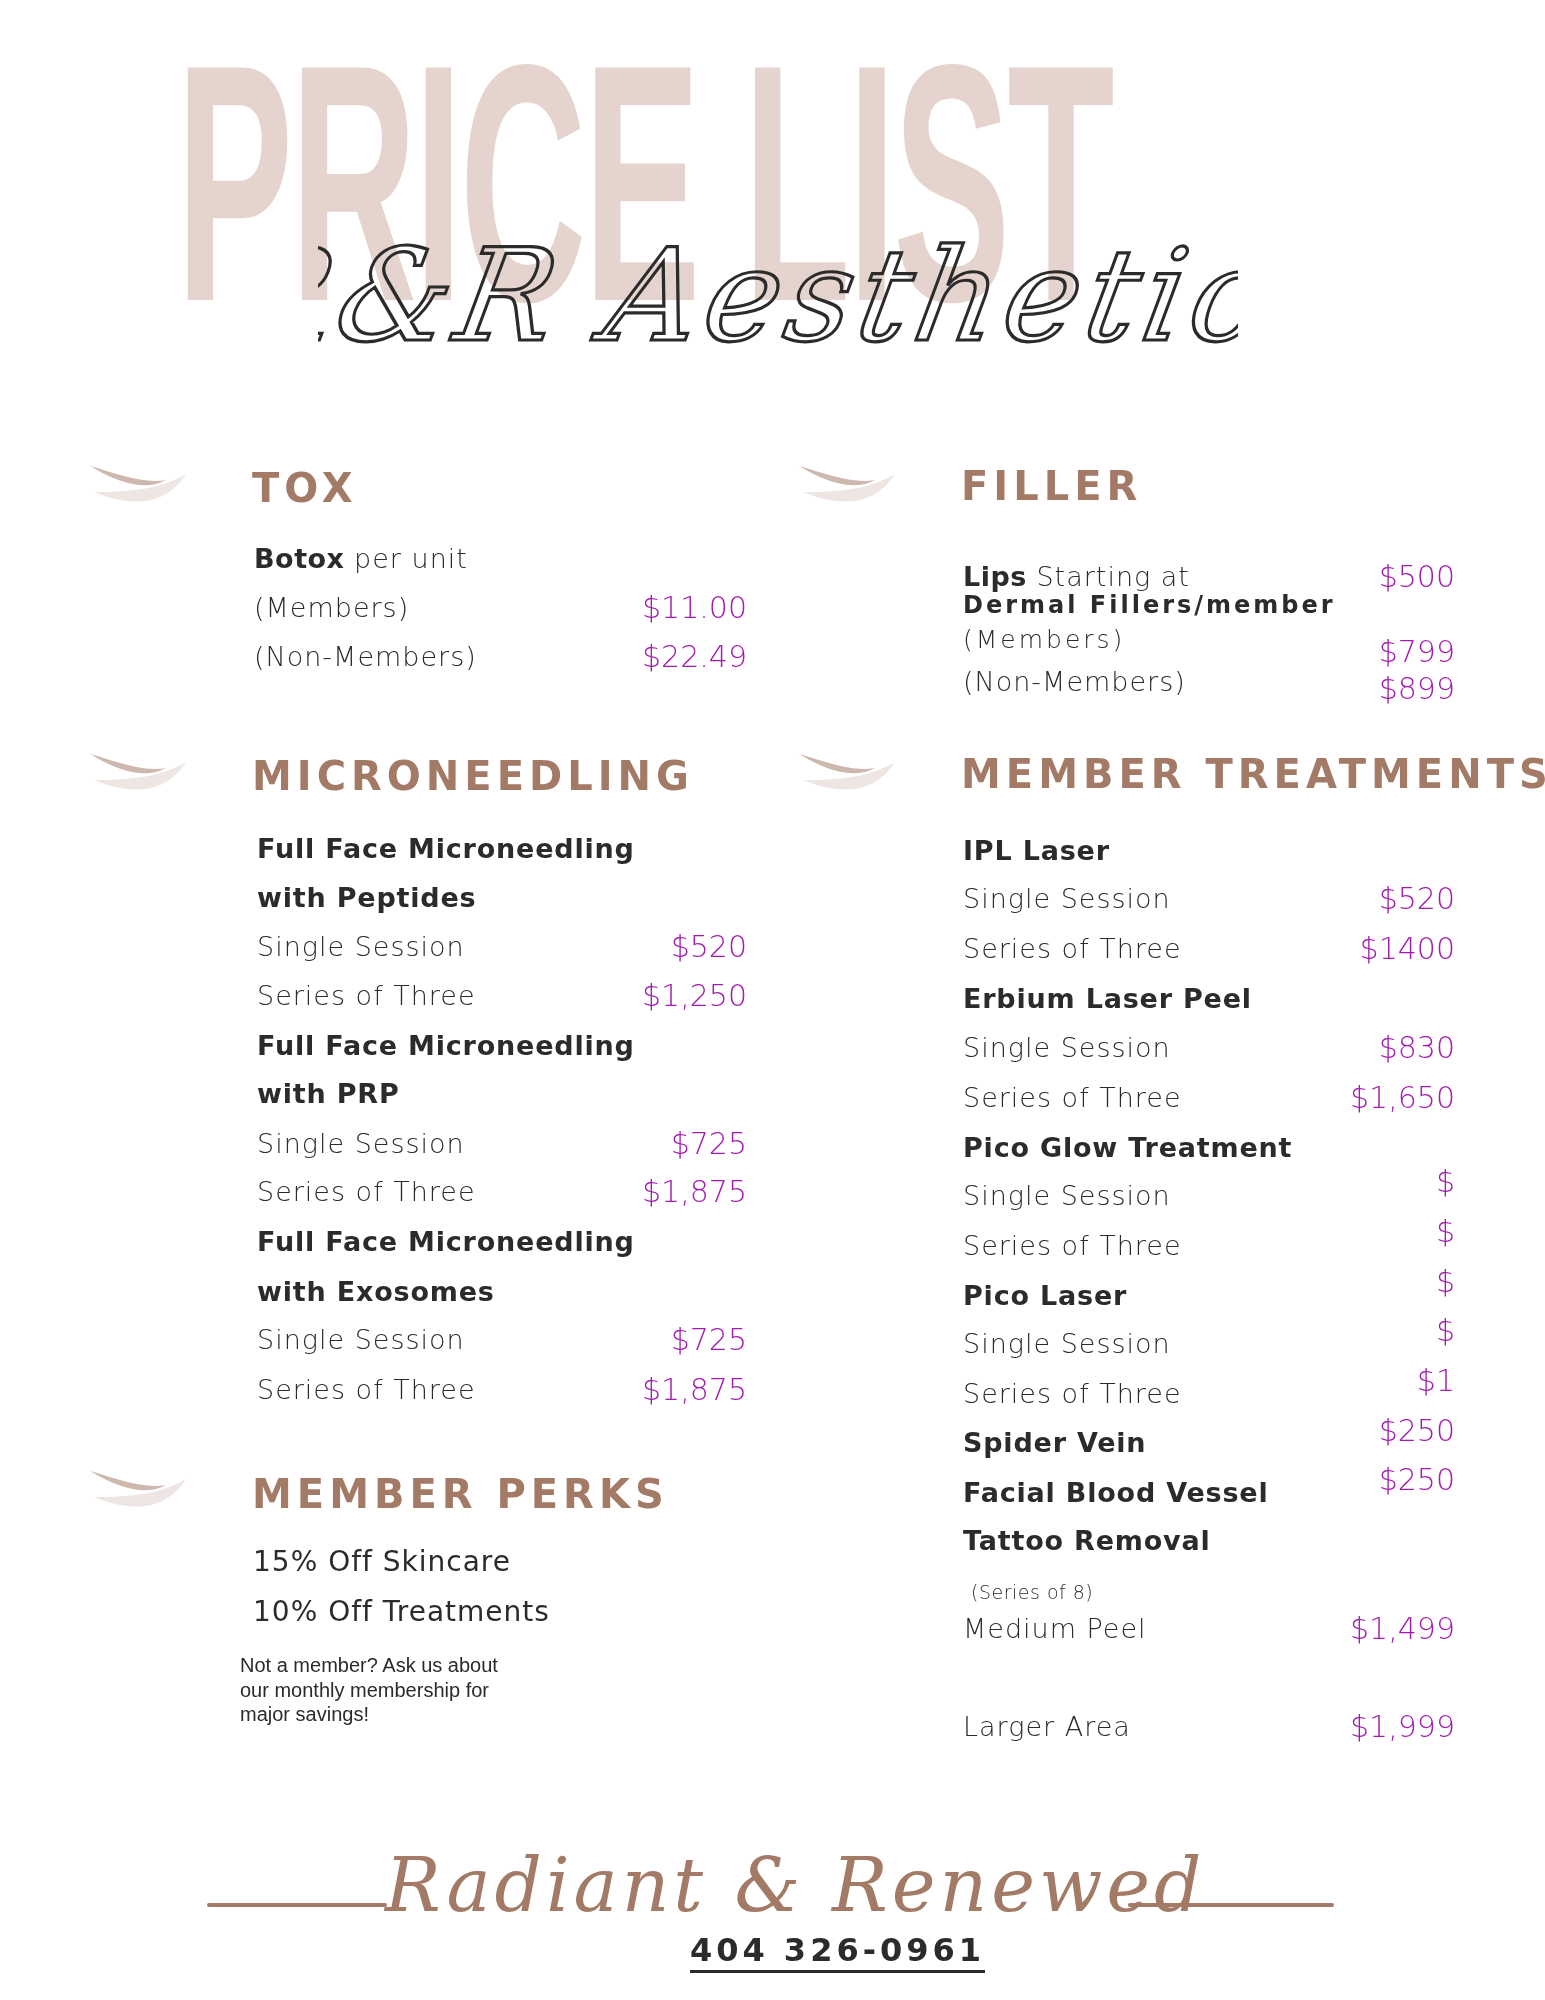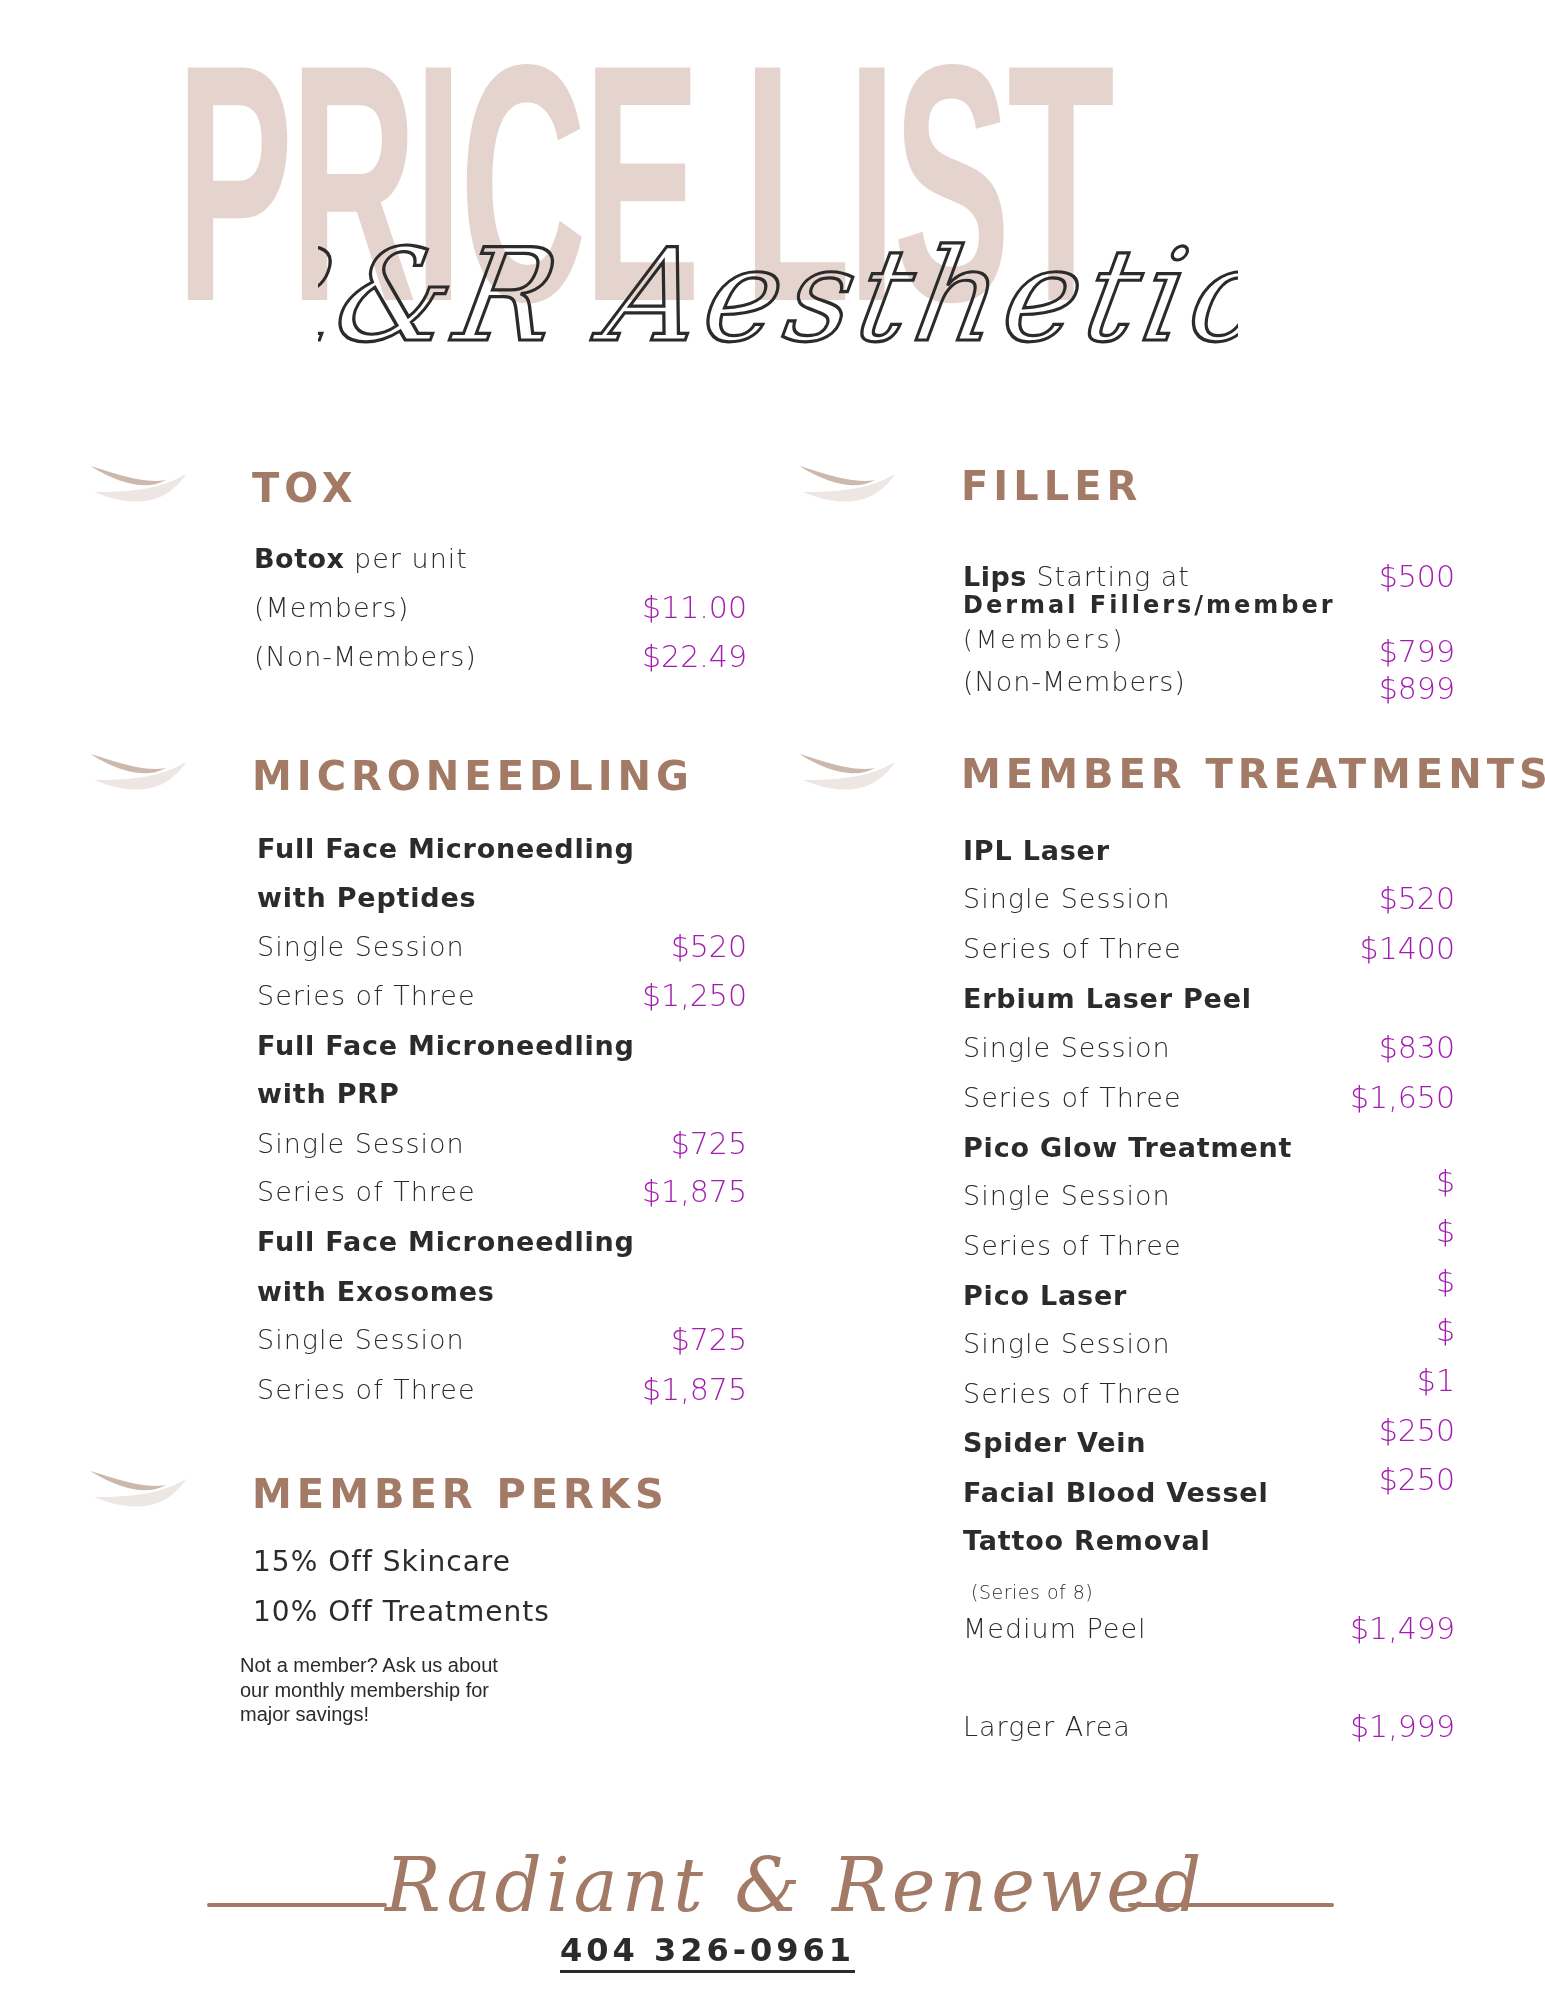--- a/index.html
+++ b/index.html
@@ -13,21 +13,21 @@
   .lbl{position:absolute;left:0;bottom:0;font-family:"DejaVu Sans",sans-serif;font-size:27px;line-height:27px;color:#2b2b2b;white-space:nowrap;letter-spacing:1px;font-weight:300;}
   .lbl b{font-weight:bold;letter-spacing:0.5px;}
   .lbl.bold{font-weight:bold;letter-spacing:0.8px;}
   .lbl.small{font-size:19px;line-height:19px;letter-spacing:0.5px;}
   .lbl.spaced{letter-spacing:3px;}
   .price{position:absolute;bottom:0;font-family:"DejaVu Sans",sans-serif;font-size:30px;line-height:27px;color:#a21caf;white-space:nowrap;font-weight:300;}
   .perk{position:absolute;font-family:"DejaVu Sans",sans-serif;font-size:28px;line-height:28px;color:#2b2b2b;letter-spacing:1px;white-space:nowrap;}
   .note{position:absolute;left:240px;width:312px;font-family:"Liberation Sans",sans-serif;font-size:20px;line-height:24.5px;color:#2b2b2b;}
   .footer-line{position:absolute;height:4px;background:#a37a66;border-radius:2px;}
   .footer-script{position:absolute;left:385px;top:1830px;width:740px;height:110px;text-align:center;font-family:"DejaVu Serif",serif;font-style:italic;font-size:74px;line-height:110px;color:#a37a66;letter-spacing:4px;white-space:nowrap;}
-  .phone{position:absolute;left:560px;top:1932px;width:425px;text-align:left;font-family:"DejaVu Sans",sans-serif;font-weight:bold;font-size:32px;line-height:36px;letter-spacing:4px;color:#2b2b2b;}
+  .phone{position:absolute;left:560px;top:1932px;width:425px;text-align:right;font-family:"DejaVu Sans",sans-serif;font-weight:bold;font-size:32px;line-height:36px;letter-spacing:4px;color:#2b2b2b;}
   .phone span{border-bottom:3px solid #2b2b2b;padding-bottom:1px;}
 </style>
 </head>
 <body>
 
 <div class="big-title">PRICE LIST</div>
 <div class="script-title">
   <svg viewBox="0 0 920 180">
     <text x="460" y="140" text-anchor="middle" font-family="DejaVu Serif, serif" font-style="italic" font-size="128" fill="none" stroke="#2b2b2b" stroke-width="3.2" letter-spacing="6" transform="skewX(-10) translate(28,0)" style="font-weight:normal">R&amp;R Aesthetics</text>
   </svg>

